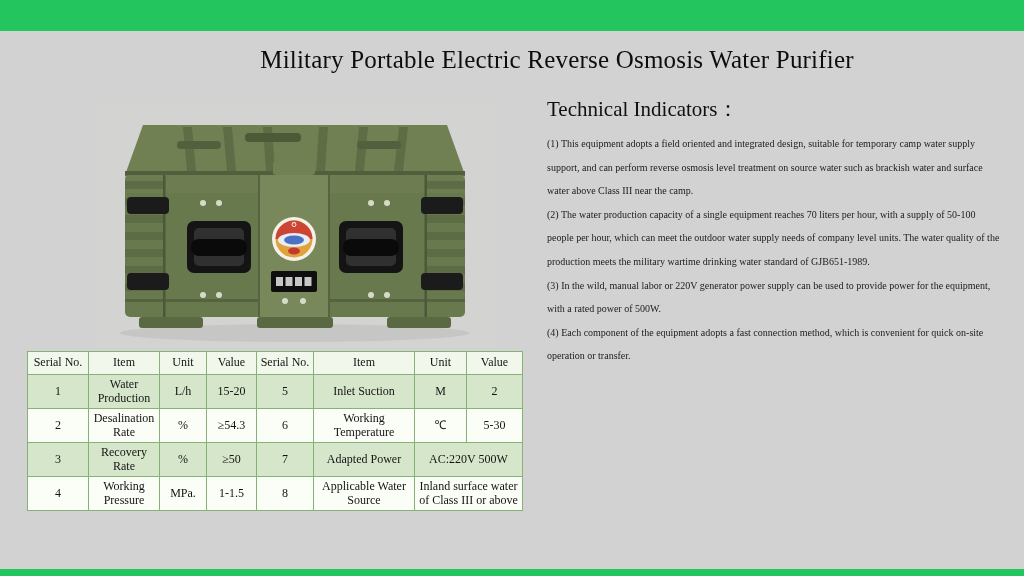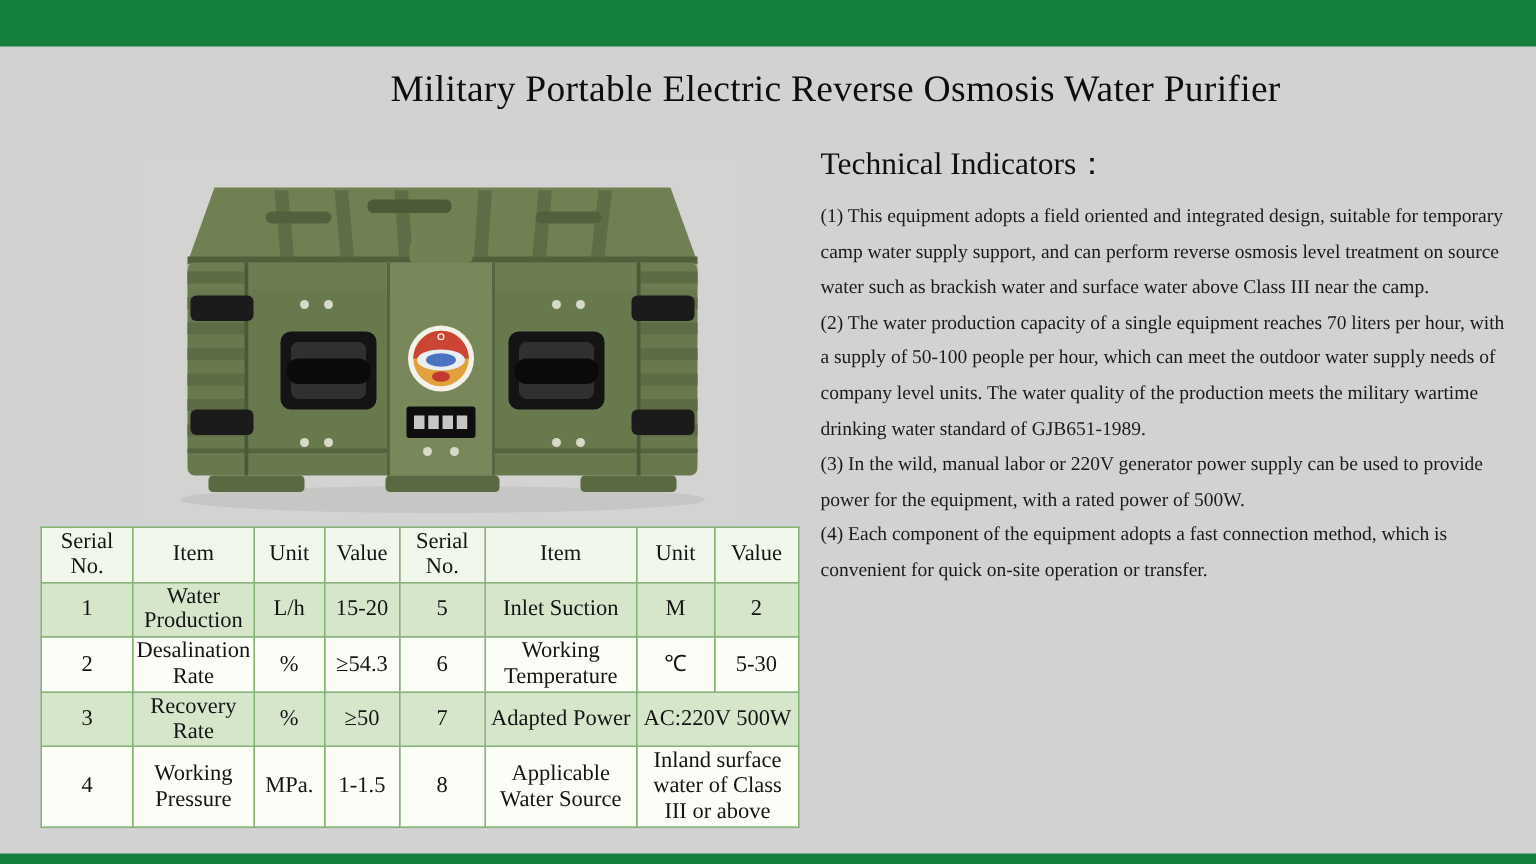--- a/index.html
+++ b/index.html
@@ -1,57 +1,57 @@
 <!DOCTYPE html>
 <html><head>
 <meta charset="utf-8">
 <style>
   html,body{margin:0;padding:0;}
   .page{
     position:relative; width:1024px; height:576px;
-    background:#15803d; overflow:hidden;
+    background:#22c55e; overflow:hidden;
     font-family:"Liberation Serif", serif; color:#111;
   }
   .panel{
     position:absolute; top:31px; left:0; width:1024px; height:538px;
     background:#d2d2d2;
   }
   .title{
     position:absolute; top:46px; left:90px; right:0;
     text-align:center; font-size:25px; letter-spacing:.2px; color:#0d0d0d;
   }
   .photo{
     position:absolute; left:95px; top:103px; width:400px; height:245px;
     background:#d3d4d1;
   }
   
   .spec{
     position:absolute; left:27px; top:351px;
     border-collapse:collapse; table-layout:fixed;
-    font-size:15px; color:#141414;
+    font-size:12px; color:#141414;
   }
   .spec td, .spec th{
     border:1.4px solid #85b275;
     text-align:center; vertical-align:middle;
     padding:1px 2px; line-height:1.12; font-weight:normal;
     overflow:hidden;
   }
   .spec thead th{ background:#f2f7ec; height:20px; }
   .spec tbody tr.green td{ background:#d6e6cb; }
   .spec tbody tr.white td{ background:#fbfdf7; }
   .spec tbody td{ height:31px; }
   
   .tech{
     position:absolute; left:547px; top:95px; width:456px;
   }
   .tech-heading{
     font-size:21px; margin:0 0 9px 0; font-weight:normal; color:#101010;
   }
   .tech p{
-    margin:0; font-size:13px; line-height:23.6px; color:#1b1b1b;
+    margin:0; font-size:10px; line-height:23.6px; color:#1b1b1b;
     text-align:left;
   }
 </style>
 </head>
 <body>
 
 <div class="page">
   <div class="panel"></div>
 
   <div class="title">Military Portable Electric Reverse Osmosis Water Purifier</div>

